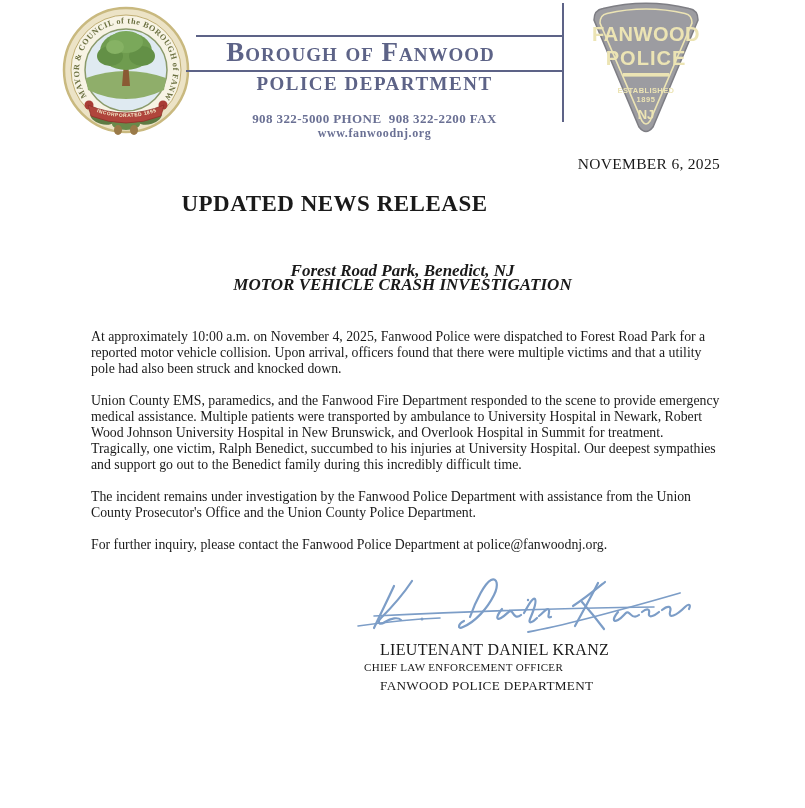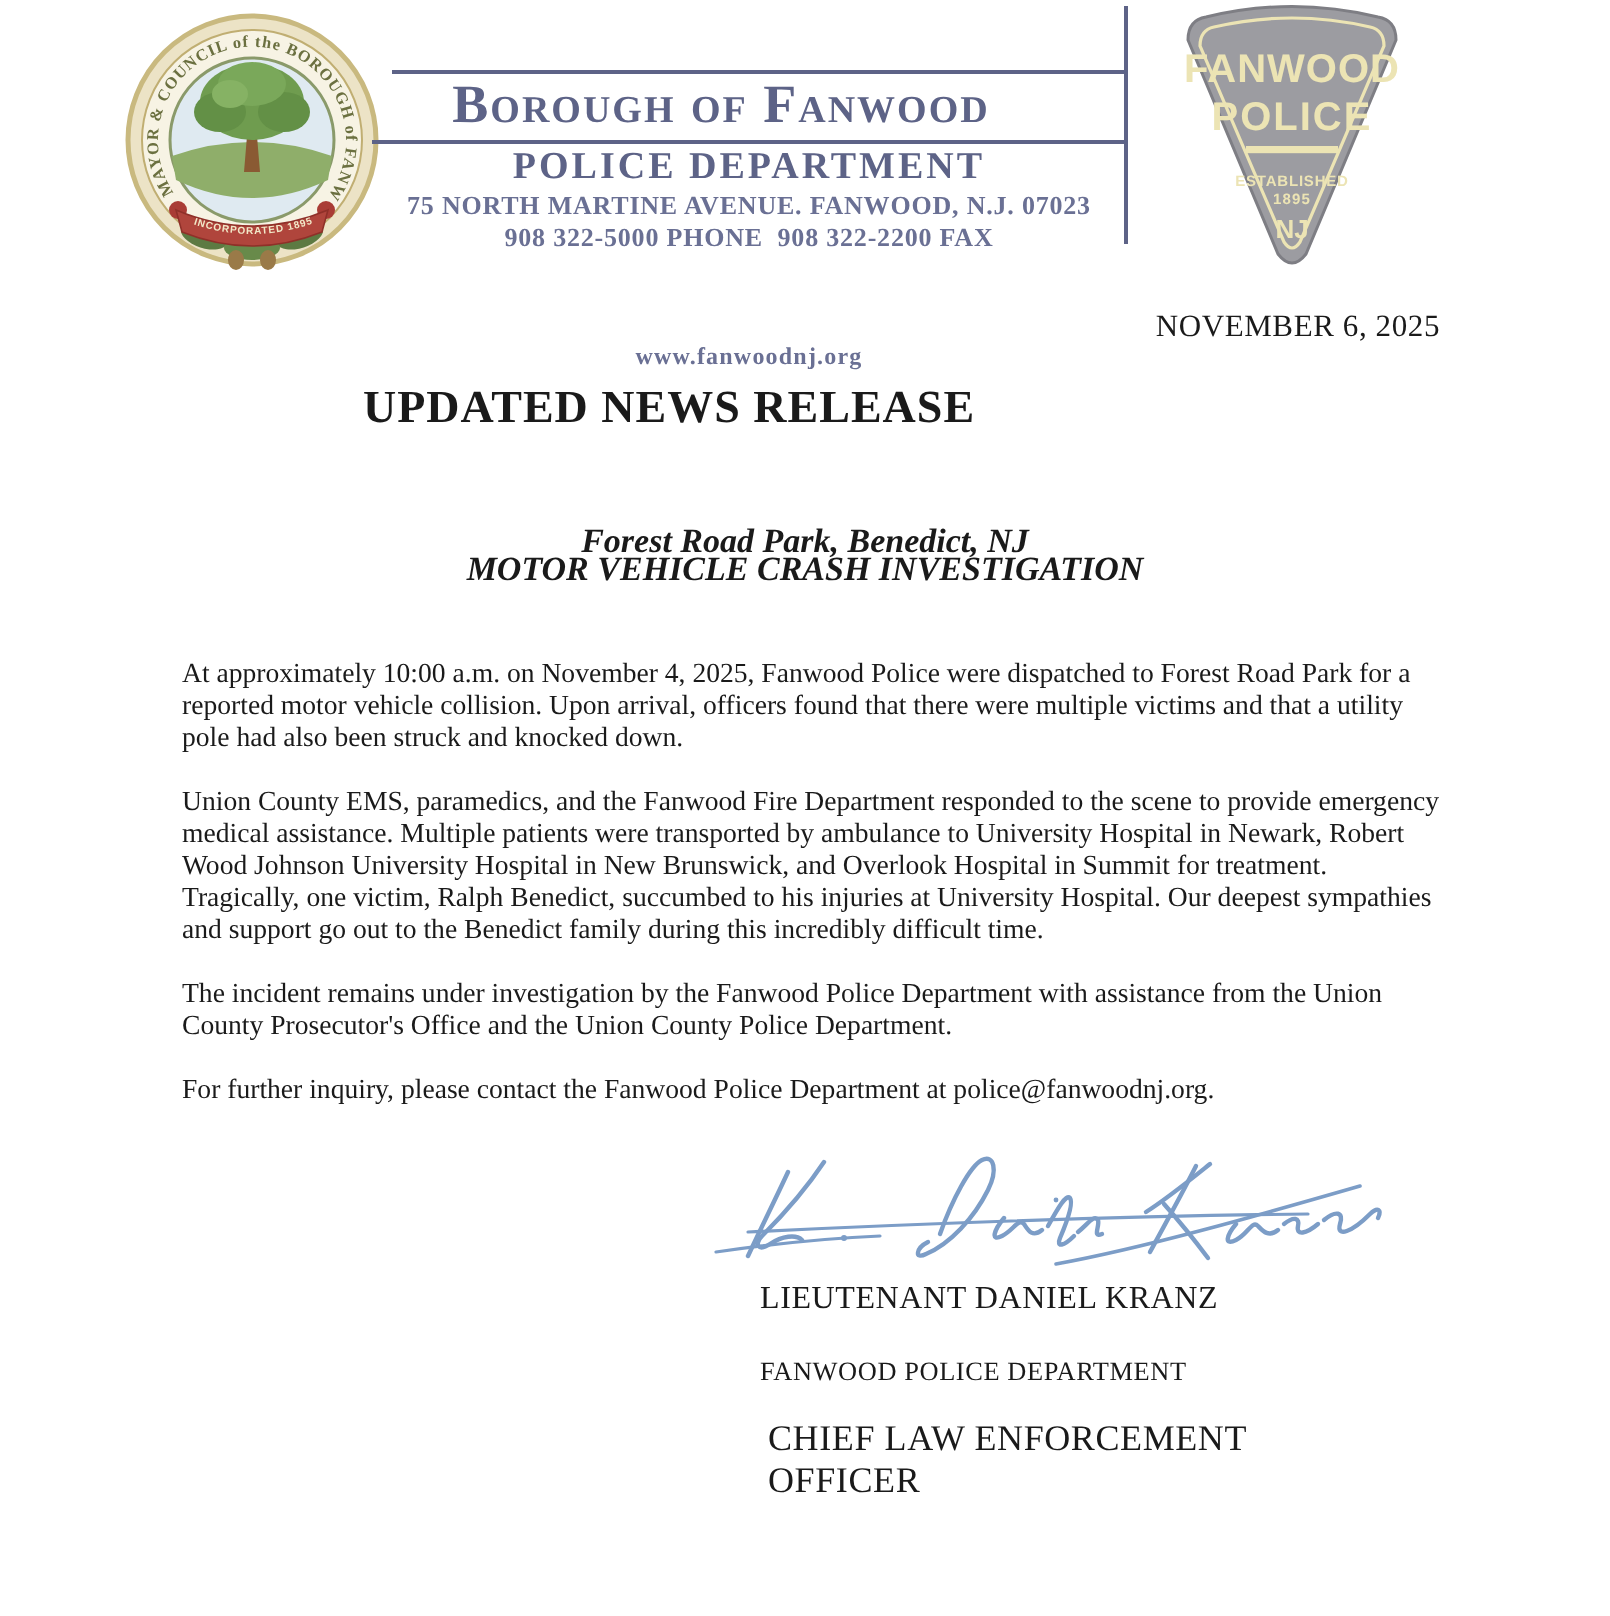--- a/index.html
+++ b/index.html
@@ -31,21 +31,21 @@
     position:absolute; left:176px; top:95px; width:397px;
     text-align:center; font-weight:bold; font-size:13px; letter-spacing:0.4px; color:#6a7094;
   }
   .phone-line {
     position:absolute; left:176px; top:111px; width:397px;
     text-align:center; font-weight:bold; font-size:13px; letter-spacing:0.4px; color:#6a7094;
     white-space:pre;
   }
   .web-line {
     position:absolute; left:176px; top:126px; width:397px;
-    text-align:center; font-weight:bold; font-size:12px; letter-spacing:0.6px; color:#6a7094;margin-top:45px;
+    text-align:center; font-weight:bold; font-size:12px; letter-spacing:0.6px; color:#6a7094;
   }
   
   .date-line {
     position:absolute; left:0; top:155px; width:720px;
     text-align:right; font-size:15.5px; letter-spacing:0.3px;padding-left:20px;
   }
   .doc-title {
     position:absolute; left:0; top:191px; width:669px;
     text-align:center; font-size:23px; font-weight:bold; letter-spacing:0.5px;
   }
@@ -62,22 +62,22 @@
   .body-text p {
     font-size:13.8px; line-height:16px; margin-bottom:16px; text-align:left;
   }
   
   .sig-wrap { position:absolute; left:336px; top:572px; width:374px; height:70px; }
   .sig-name {
     position:absolute; left:380px; top:641px; width:320px;
     font-size:16px; letter-spacing:0.3px;
   }
   .sig-title {
-    position:absolute; left:384px; top:661px; width:320px;
-    font-size:18px; letter-spacing:0.3px;margin-top:48px;
+    position:absolute; left:364px; top:661px; width:320px;
+    font-size:11px; letter-spacing:0.3px;
   }
   .sig-org {
     position:absolute; left:380px; top:678px; width:320px;
     font-size:13.2px; letter-spacing:0.3px;
   }
   
   .badge-text { font-family:"Liberation Sans", sans-serif; font-weight:bold; fill:#ece4b4; }
   .seal-ring-text { font-family:"Liberation Serif", serif; font-weight:bold; fill:#6b7040; }
   .seal-ribbon-text { font-family:"Liberation Sans", sans-serif; font-weight:bold; fill:#f2e8c8; }
 </style>
@@ -124,21 +124,20 @@
       <text class="seal-ribbon-text" font-size="5" letter-spacing="0.5">
         <textPath href="#sealRibbonArc" startOffset="6">INCORPORATED 1895</textPath>
       </text>
     </svg>
   </div>
 
   <div class="rule-top"></div>
   <div class="org-name">Borough of Fanwood</div>
   <div class="rule-bottom"></div>
   <div class="dept-name">POLICE DEPARTMENT</div>
-  <div class="addr-line">75 NORTH MARTINE AVENUE. FANWOOD, N.J. 07023</div>
   <div class="phone-line">908 322-5000 PHONE  908 322-2200 FAX</div>
   <div class="web-line">www.fanwoodnj.org</div>
   <div class="vline"></div>
 
   <div class="badge-wrap">
     <svg width="126" height="138" viewBox="0 0 126 138">
       <path d="M11,18 Q11,8 20,6.5 Q63,-4 106,6.5 Q115,8 115,18 L70,125 Q63,134 56,125 Z" fill="#9c9ca1" stroke="#7e7e84" stroke-width="1.5"></path>
       <path d="M17,21 Q17,13 24,11.5 Q63,2.5 102,11.5 Q109,13 109,21 L67,119 Q63,125 59,119 Z" fill="none" stroke="#ece4b4" stroke-width="1.6"></path>
       <text x="63" y="39" text-anchor="middle" class="badge-text" font-size="20" letter-spacing="0.5">FANWOOD</text>
       <text x="63" y="63" text-anchor="middle" class="badge-text" font-size="20" letter-spacing="1">POLICE</text>

